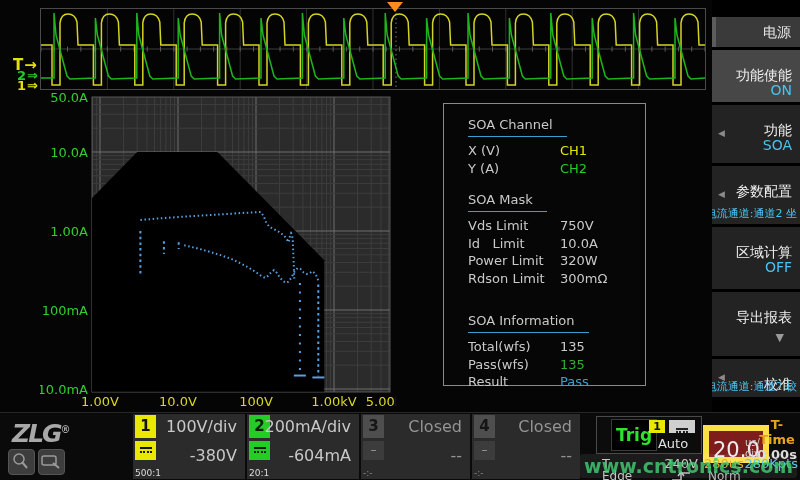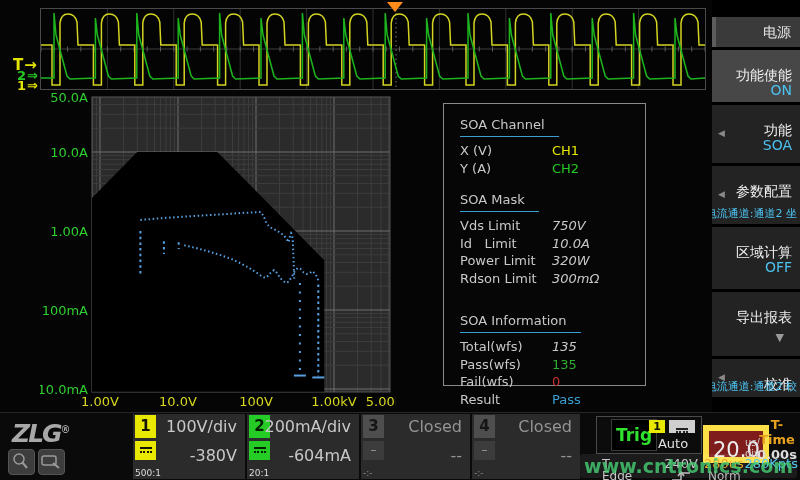--- a/index.html
+++ b/index.html
@@ -14,27 +14,27 @@
   .lmk{position:absolute;font-weight:bold;line-height:11px;}
   .lmk .arr{margin-left:1px;}
   .lmk-t{left:13px;top:60px;color:#e3e300;font-size:15px;}
   .lmk-2{left:17px;top:70px;color:#25cc25;font-size:13px;}
   .lmk-1{left:17px;top:80px;color:#e3e300;font-size:13px;}
   
   .soa-svg{position:absolute;left:40px;top:90px;}
   
   .soa-panel{position:absolute;left:443px;top:103px;width:203px;height:283px;
              background:#060606;border:1px solid #8a8a8a;box-sizing:border-box;
-             padding:7px 0 0 16px;font-size:13px;}
+             padding:7px 0 0 24px;font-size:13px;}
   .sec-h{color:#c9c9c9;display:inline-block;border-bottom:1px solid #3a9fd0;
          padding:2px 14px 4px 0;margin:4px 0 5px 0;}
   .prow{display:flex;line-height:17.5px;}
   .prow .lbl{width:92px;color:#c9c9c9;white-space:pre;}
   .v-ch1{color:#e8e800;} .v-ch2{color:#25cc25;}
-  .v-w{color:#c9c9c9;font-style:italic;} .v-g{color:#2fae2f;} .v-r{color:#c43030;}
+  .v-w{color:#c9c9c9;} .v-g{color:#2fae2f;} .v-r{color:#c43030;}
   .c-cy{color:#3a9fd0;}
   .gap1{height:9px;} .gap2{height:20px;}
   
   .sidebar{position:absolute;left:712px;top:0;width:88px;height:480px;background:#000;}
   .sb-power{position:absolute;left:0;top:17px;width:88px;height:30px;background:#3a3a3a;
             border-left:4px solid #5c5c5c;box-sizing:border-box;color:#e8e8e8;font-size:14px;
             text-align:right;line-height:30px;padding-right:9px;}
   .sb-item{position:absolute;left:0;width:88px;background:#232323;overflow:hidden;}
   .sb-item.sel{background:#474747;}
   .sb-lab{position:absolute;right:8px;top:9px;color:#f0f0f0;font-size:14px;white-space:nowrap;margin-top:8px;}
@@ -300,24 +300,20 @@
     <div><span class="sec-h">SOA Information</span></div>
     <div class="prow">
       <span class="lbl">Total(wfs)</span>
       <span class="v-w">135</span>
     </div>
     <div class="prow">
       <span class="lbl v-g">Pass(wfs)</span>
       <span class="v-g">135</span>
     </div>
     <div class="prow">
-      <span class="lbl v-r">Fail(wfs)</span>
-      <span class="v-r">0</span>
-    </div>
-    <div class="prow">
       <span class="lbl c-cy">Result</span>
       <span class="c-cy">Pass</span>
     </div>
   </div>
 
   <div class="sidebar">
     <div class="sb-power">电源</div>
     <div class="sb-item sel" style="top:50px;height:52px;">
       <span class="sb-lab">功能使能</span>
       <span class="sb-val">ON</span>

